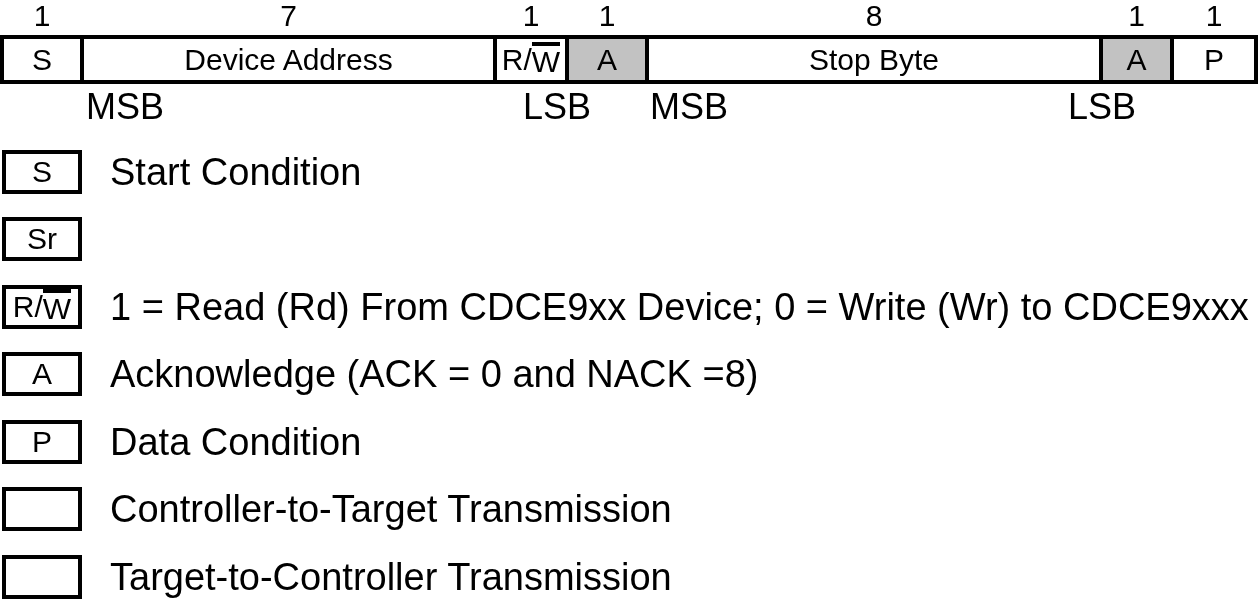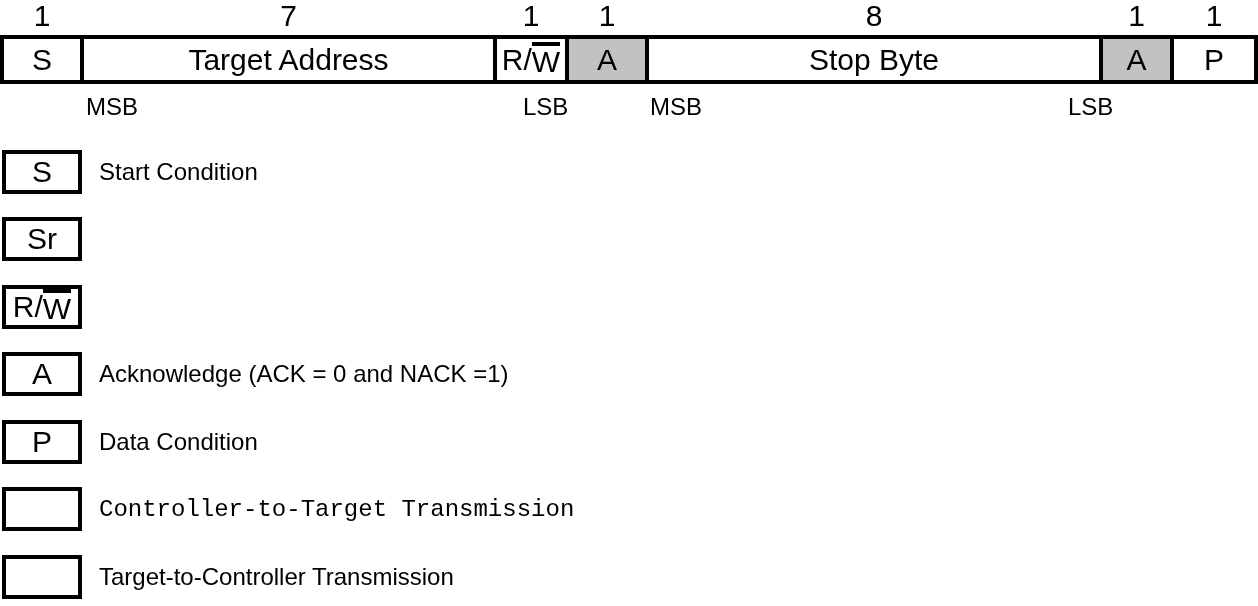--- a/index.html
+++ b/index.html
@@ -62,78 +62,78 @@
   .ov {
     display: inline-block;
     border-top: 4px solid #000;
     line-height: 1.05;
   }
 
   
   .bitpos {
     position: absolute;
     top: 92px;
-    font-size: 24px;
+    font-size: 36px;
     line-height: 30px;
   }
   .bp0 { left: 86px; }
   .bp1 { left: 523px; }
   .bp2 { left: 650px; }
   .bp3 { left: 1068px; }
 
   
   .legend-row {
     position: absolute;
     left: 2px;
     height: 44px;
     display: flex;
     align-items: center;
   }
   .lr0 { top: 150px; }
   .lr1 { top: 217px; text-align: right; }
   .lr2 { top: 285px; }
   .lr3 { top: 352px; }
   .lr4 { top: 420px; }
-  .lr5 { top: 487px; font-family: Liberation Mono, monospace; }
+  .lr5 { top: 487px; }
   .lr6 { top: 555px; }
   .lbox {
     width: 72px;
     height: 36px;
     border: 4px solid #000;
     display: flex;
     align-items: center;
     justify-content: center;
     font-size: 30px;
     background: #fff;
     flex: none;
   }
   .ltext {
-    margin-left: 17px;
-    font-size: 24px;
+    margin-left: 28px;
+    font-size: 38px;
     white-space: nowrap;
   }
 </style>
 </head>
 <body>
 
 <div class="stage">
 
   <div class="bits-row">
     <div class="c0">1</div>
     <div class="c1">7</div>
     <div class="c2">1</div>
     <div class="c3">1</div>
     <div class="c4">8</div>
     <div class="c5">1</div>
     <div class="c6">1</div>
   </div>
 
   <div class="frame">
     <div class="cell c0">S</div>
-    <div class="cell c1">Target Address</div>
+    <div class="cell c1">Device Address</div>
     <div class="cell c2">
         <span>R/</span>
         <span class="ov">W</span>
       </div>
     <div class="cell c3 gray">A</div>
     <div class="cell c4">Stop Byte</div>
     <div class="cell c5 gray">A</div>
     <div class="cell c6">P</div>
   </div>
 
@@ -149,25 +149,26 @@
 
   <div class="legend-row lr1">
     <div class="lbox">Sr</div>
   </div>
 
   <div class="legend-row lr2">
     <div class="lbox">
         <span>R/</span>
         <span class="ov">W</span>
       </div>
+    <div class="ltext">1 = Read (Rd) From CDCE9xx Device; 0 = Write (Wr) to CDCE9xxx</div>
   </div>
 
   <div class="legend-row lr3">
     <div class="lbox">A</div>
-    <div class="ltext">Acknowledge (ACK = 0 and NACK =1)</div>
+    <div class="ltext">Acknowledge (ACK = 0 and NACK =8)</div>
   </div>
 
   <div class="legend-row lr4">
     <div class="lbox">P</div>
     <div class="ltext">Data Condition</div>
   </div>
 
   <div class="legend-row lr5">
     <div class="lbox"></div>
     <div class="ltext">Controller-to-Target Transmission</div>

